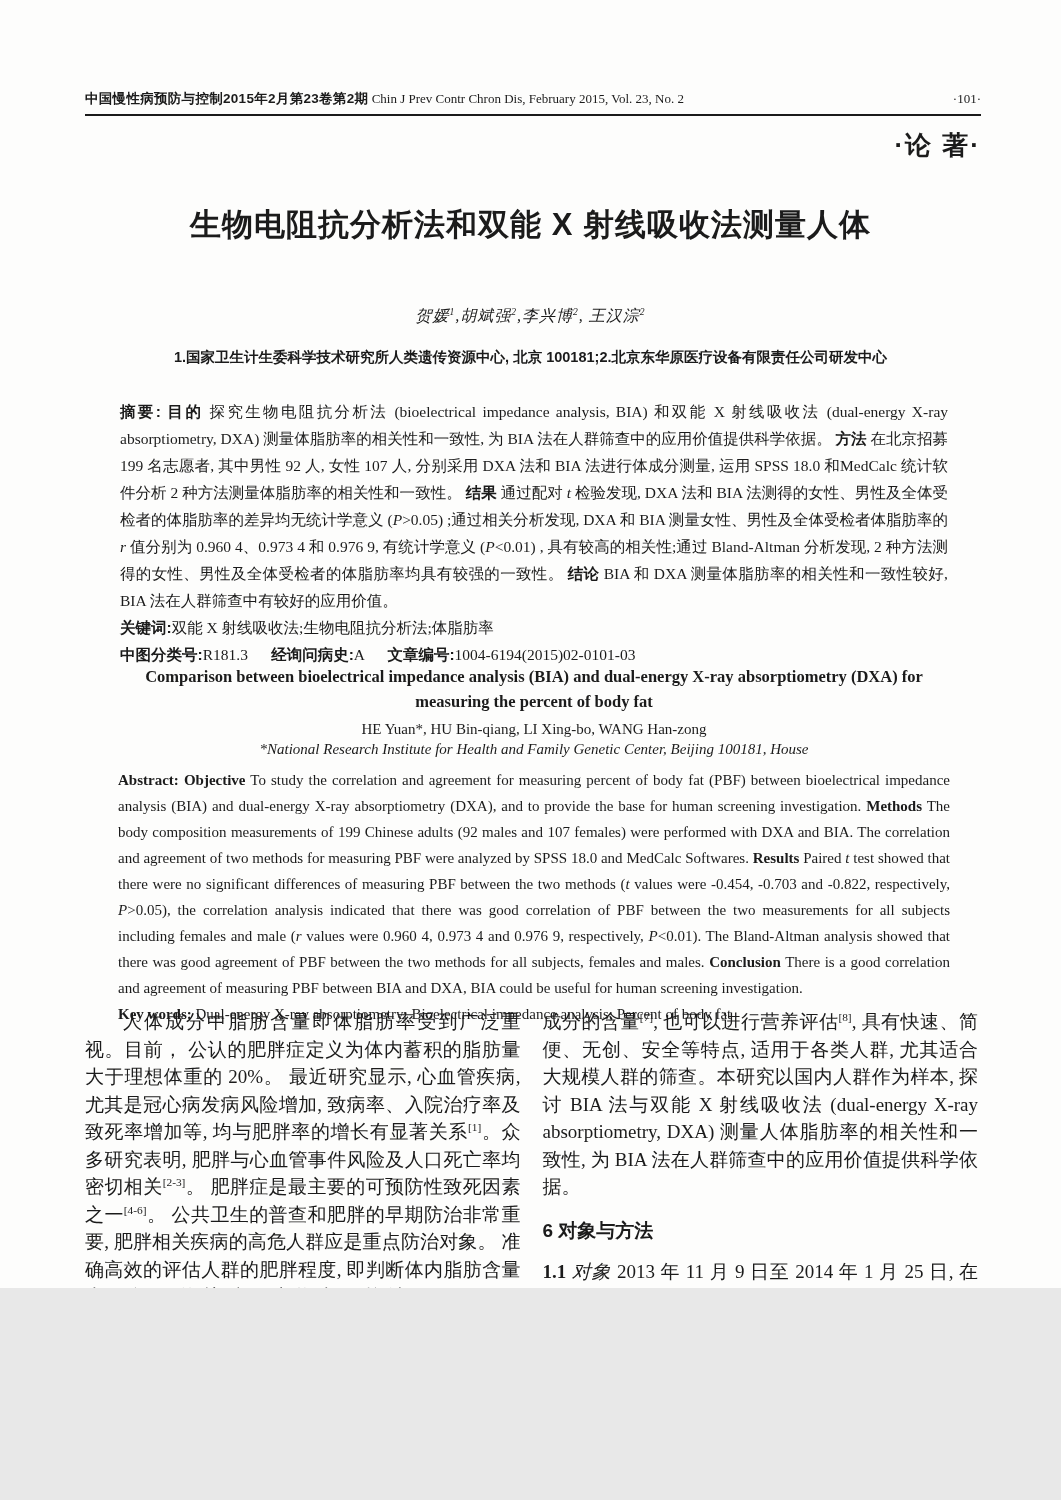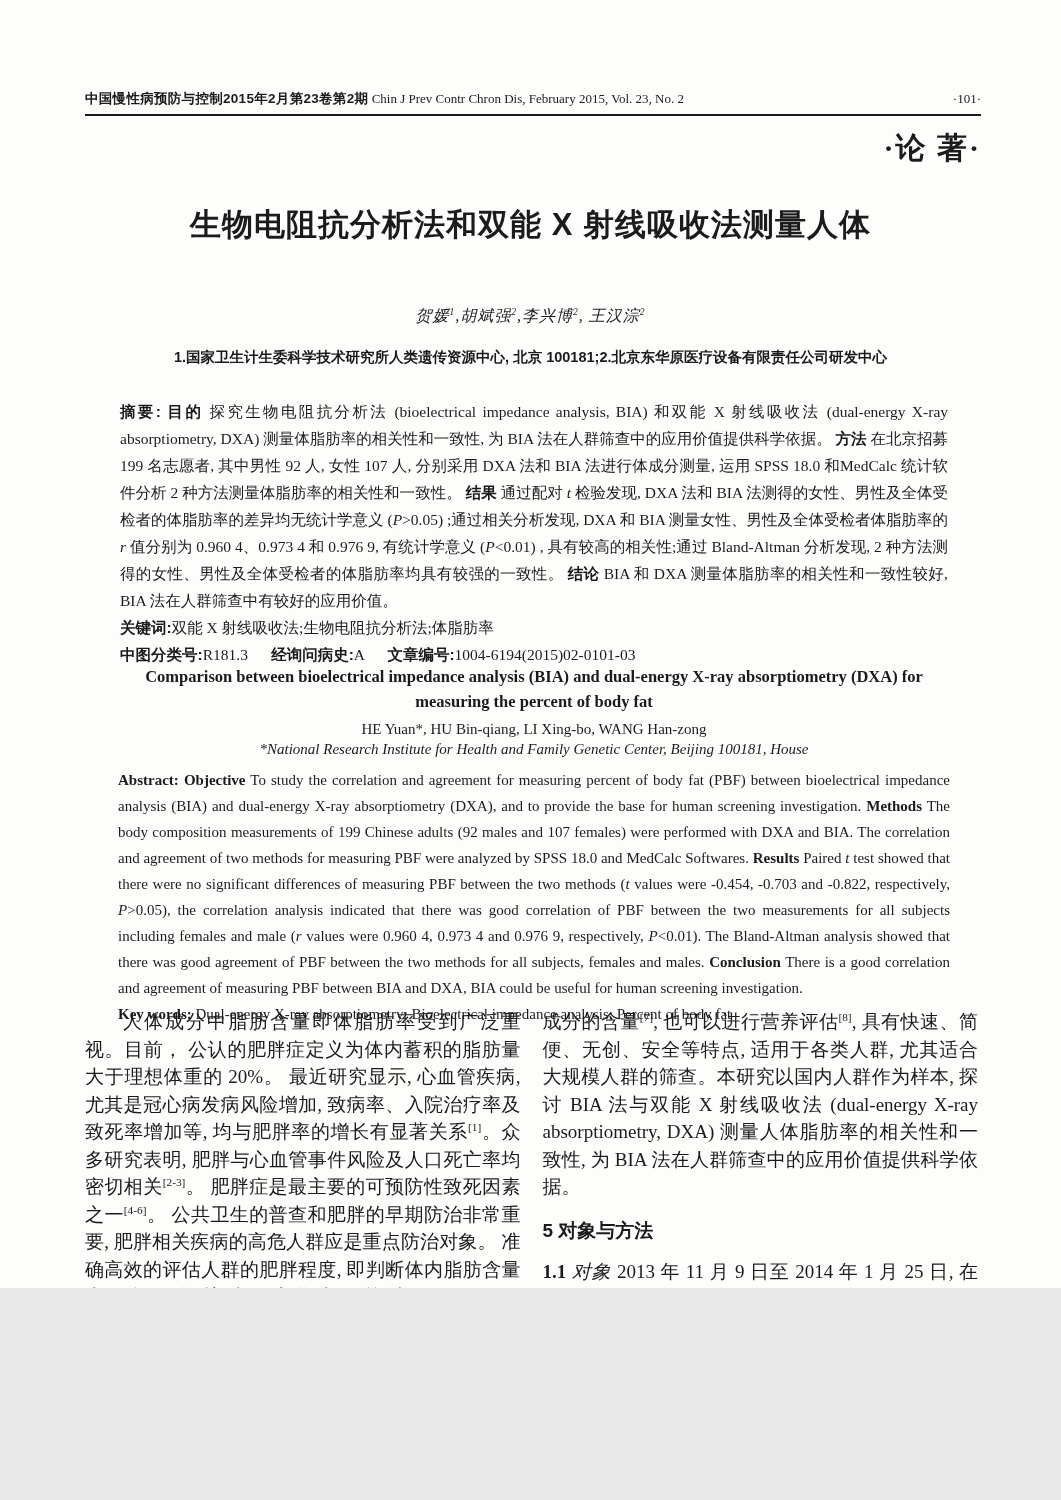--- a/index.html
+++ b/index.html
@@ -12,22 +12,22 @@
   .h { font-family:"Liberation Sans","DejaVu Sans",sans-serif; font-weight:bold; }
   .i { font-style:italic; }
   sup { font-size:60%; line-height:0; vertical-align:super; }
 
   .header { position:absolute; left:85px; right:80px; top:90px; display:flex;
             justify-content:space-between; align-items:baseline; font-size:13.5px; white-space:nowrap; }
   .header .cn { font-family:"Liberation Sans","DejaVu Sans",sans-serif; font-weight:bold; letter-spacing:.3px; }
   .header .en { font-size:13px; }
   .header-rule { position:absolute; left:85px; right:80px; top:114px; border-top:2.5px solid #1b1b1b; }
 
-  .article-type { position:absolute; right:80px; top:128px; font-size:30px;
-                  font-family:Liberation Serif, serif; font-weight:bold; letter-spacing:2px; }
+  .article-type { position:absolute; right:80px; top:128px; font-size:26px;
+                  font-family:Liberation Sans, sans-serif; font-weight:bold; letter-spacing:2px; }
 
   .title { position:absolute; left:0; right:0; top:202px; text-align:center;
            font-family:"Liberation Sans","DejaVu Sans",sans-serif; font-weight:bold;
            font-size:31px; line-height:46px; letter-spacing:1px; }
   .authors { position:absolute; left:0; right:0; top:306px; text-align:center;
              font-size:16px; font-style:italic; letter-spacing:1px; }
   .affiliation { position:absolute; left:0; right:0; top:348px; text-align:center;
                  font-family:Liberation Sans, sans-serif; font-weight:bold; font-size:14.5px; }
 
   .abstract-cn { position:absolute; left:120px; right:113px; top:398px;
@@ -93,21 +93,21 @@
 
   <div class="columns">
     <div class="col">
       <div class="indent"><span>人体成分中脂肪含量即体脂肪率受到广泛重视。目前， 公认的肥胖症定义为体内蓄积的脂肪量大于理想体重的 20%。 最近研究显示, 心血管疾病, 尤其是冠心病发病风险增加, 致病率、入院治疗率及致死率增加等, 均与肥胖率的增长有显著关系</span><sup>[1]</sup><span>。众多研究表明, 肥胖与心血管事件风险及人口死亡率均密切相关</span><sup>[2-3]</sup><span>。 肥胖症是最主要的可预防性致死因素之一</span><sup>[4-6]</sup><span>。 公共卫生的普查和肥胖的早期防治非常重要, 肥胖相关疾病的高危人群应是重点防治对象。 准确高效的评估人群的肥胖程度, 即判断体内脂肪含量也是问题的关键。生物电阻抗法 (bioelectrical impedance analysis, BIA) 是近 20 年发展起来的一项人体成分测量技术, 它是利用人体内脂肪、水分等不同成分的导电性差异来测定人体</span></div>
       <div class="footnote-rule"></div>
       <div class="footnote-bio"><span class="h">作者简介:</span><span>贺媛, 博士, 助理研究员, 从事慢性病的健康管理研究,</span></div>
       <div class="footnote-email">E-mail: heyuan8506@126.com</div>
     </div>
     <div class="col">
       <div><span>成分的含量</span><sup>[7]</sup><span>, 也可以进行营养评估</span><sup>[8]</sup><span>, 具有快速、简便、无创、安全等特点, 适用于各类人群, 尤其适合大规模人群的筛查。本研究以国内人群作为样本, 探讨 BIA 法与双能 X 射线吸收法 (dual-energy X-ray absorptiometry, DXA) 测量人体脂肪率的相关性和一致性, 为 BIA 法在人群筛查中的应用价值提供科学依据。</span></div>
-      <div class="section-heading">5  对象与方法</div>
+      <div class="section-heading">6  对象与方法</div>
       <div><span class="b">1.1</span><span class="i">  对象  </span><span>2013 年 11 月 9 日至 2014 年 1 月 25 日, 在知情同意的基础上, 招募成年人共 199 人, 其中男性 92 人, 女性 107 人, 基本情况见表 1。经询问病史, 排除各种重要脏器病史 (如心血管疾病、肺炎、肝炎、胃炎和肾炎等)、身体发育缺陷和代谢性疾病等, 所有对象分别同时采用 BIA 和 DXA 测定人体成分。本研究通过解放军总医院伦理委员会的批准。</span></div>
     </div>
   </div>
 
   <div class="watermark">
     <span>?1994-2015 China Academic Journal Electronic Publishing House. All rights reserved.</span>
     <span>http://www.cnki.net</span>
   </div>
 
 </div>

